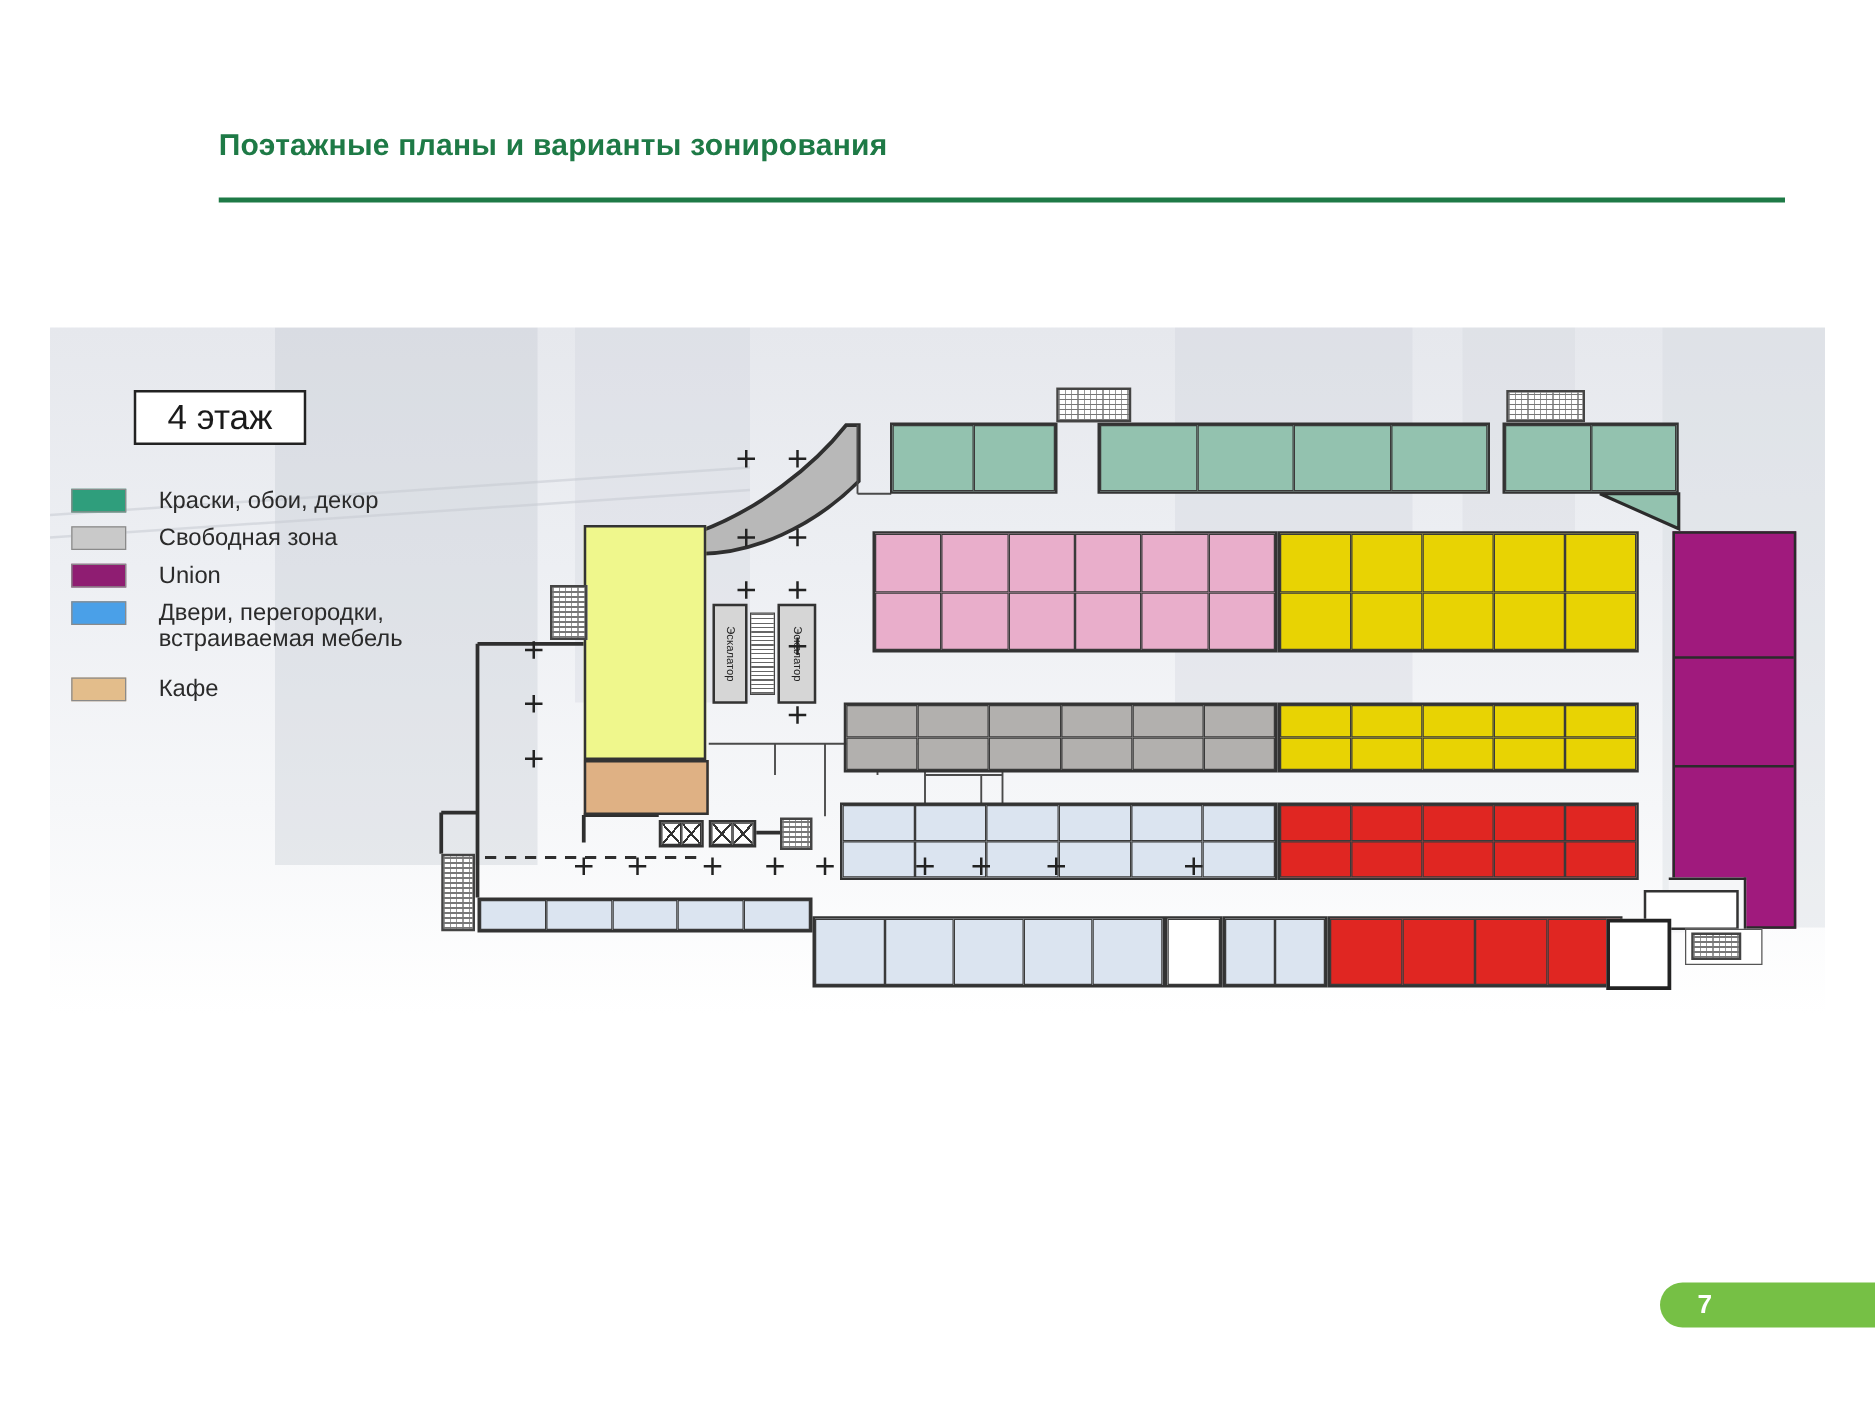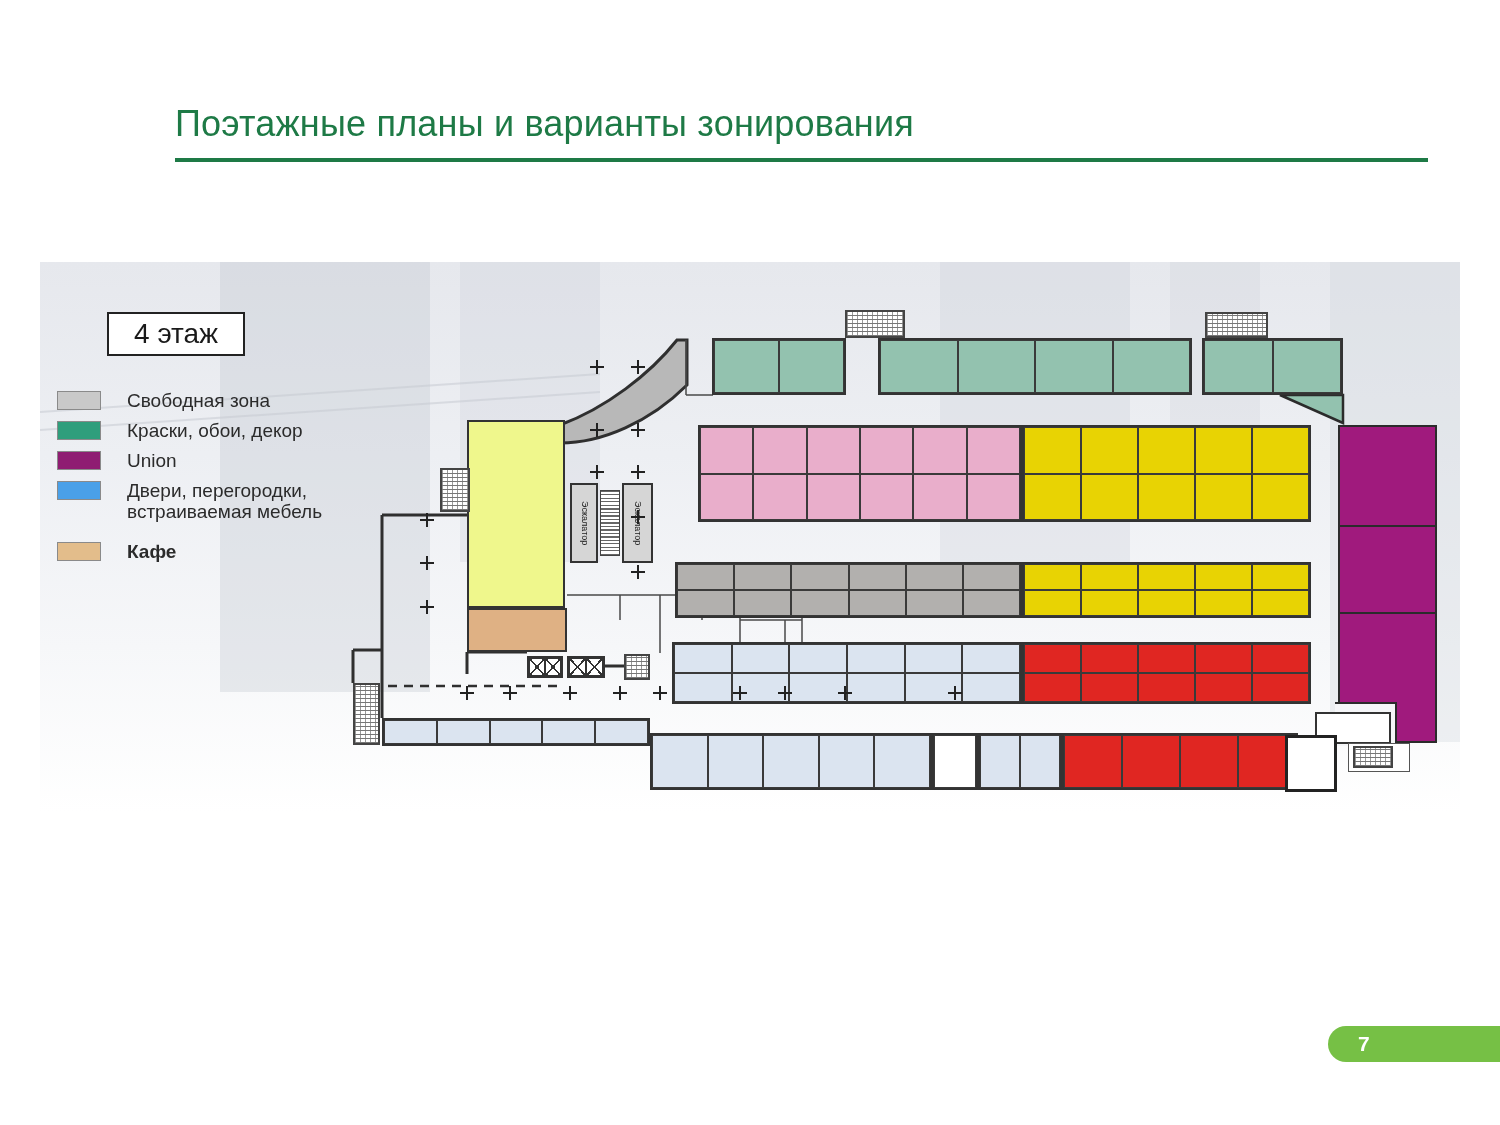--- a/index.html
+++ b/index.html
@@ -1,27 +1,27 @@
 <!DOCTYPE html>
 <html><head>
 <meta charset="utf-8">
 <style>
   html,body{margin:0;padding:0;background:#fff;}
   body{width:1500px;height:1125px;font-family:"Liberation Sans", sans-serif;position:relative;overflow:hidden;}
   .slide{position:absolute;inset:0;background:#fff;}
-  .title{position:absolute;left:175px;top:103px;font-size:36px;font-weight:normal;letter-spacing:0.2px;}
+  .title{position:absolute;left:175px;top:103px;font-size:24px;font-weight:bold;letter-spacing:0.2px;}
   .title-rule{position:absolute;left:175px;top:158px;width:1253px;height:4px;}
   .plan-area{position:absolute;left:40px;top:262px;width:1420px;height:550px;
     background:linear-gradient(180deg,#e6e8ed 0%,#edeff3 35%,#f6f7f9 70%,#ffffff 100%);overflow:hidden;}
   .ph{position:absolute;top:0;z-index:0;}
   .floor-badge{position:absolute;left:67px;top:50px;width:138px;height:44px;background:#fff;border:2.5px solid #222;
     box-sizing:border-box;display:flex;align-items:center;justify-content:center;font-size:28px;color:#1a1a1a;z-index:3;}
   .legend{position:absolute;left:17px;top:128px;width:330px;z-index:3;}
   .lg-row{display:flex;align-items:flex-start;margin-bottom:9px;}
-  .lg-gap{margin-top:19px;font-weight:bold;}
+  .lg-gap{margin-top:19px;}
   .lg-swatch{flex:0 0 44px;height:19px;border:1px solid #8a8a8a;box-sizing:border-box;margin-right:26px;margin-top:1px;}
   .lg-label{font-size:19px;line-height:21px;color:#2b2b2b;max-width:245px;}
   .plan-canvas{position:absolute;inset:0;}
   .plan-canvas svg{position:absolute;left:0;top:0;}
   .svg-under{z-index:0;}
   .svg-over{z-index:6;pointer-events:none;}
   .segment{position:absolute;display:grid;border:2.5px solid #333;box-sizing:border-box;z-index:1;}
   .cell{border:1.2px solid #3a3a3a;}
   .block{position:absolute;border:2.5px solid #333;box-sizing:border-box;z-index:1;}
   .union-col{position:absolute;border:2.5px solid #2b2b2b;box-sizing:border-box;z-index:1;}
@@ -58,26 +58,26 @@
     <div class="ph" style="left:180px;width:210px;height:430px;background:rgba(190,196,206,.32);"></div>
     <div class="ph" style="left:420px;width:140px;height:300px;background:rgba(205,210,218,.30);"></div>
     <div class="ph" style="left:900px;width:190px;height:300px;background:rgba(200,206,214,.28);"></div>
     <div class="ph" style="left:1130px;width:90px;height:260px;background:rgba(208,212,220,.30);"></div>
     <div class="ph" style="left:1290px;width:130px;height:480px;background:rgba(210,214,220,.35);"></div>
 
     <div class="floor-badge">4 этаж</div>
 
     <div class="legend">
         <div class="lg-row">
+          <span class="lg-swatch" style="background: rgb(47, 158, 124);"></span>
+          <span class="lg-label">Краски, обои, декор</span>
+        </div>
+        <div class="lg-row">
           <span class="lg-swatch" style="background: rgb(201, 201, 201);"></span>
           <span class="lg-label">Свободная зона</span>
-        </div>
-        <div class="lg-row">
-          <span class="lg-swatch" style="background: rgb(47, 158, 124);"></span>
-          <span class="lg-label">Краски, обои, декор</span>
         </div>
         <div class="lg-row">
           <span class="lg-swatch" style="background: rgb(143, 29, 114);"></span>
           <span class="lg-label">Union</span>
         </div>
         <div class="lg-row">
           <span class="lg-swatch" style="background: rgb(74, 160, 232);"></span>
           <span class="lg-label">Двери, перегородки, встраиваемая мебель</span>
         </div>
         <div class="lg-row lg-gap">

